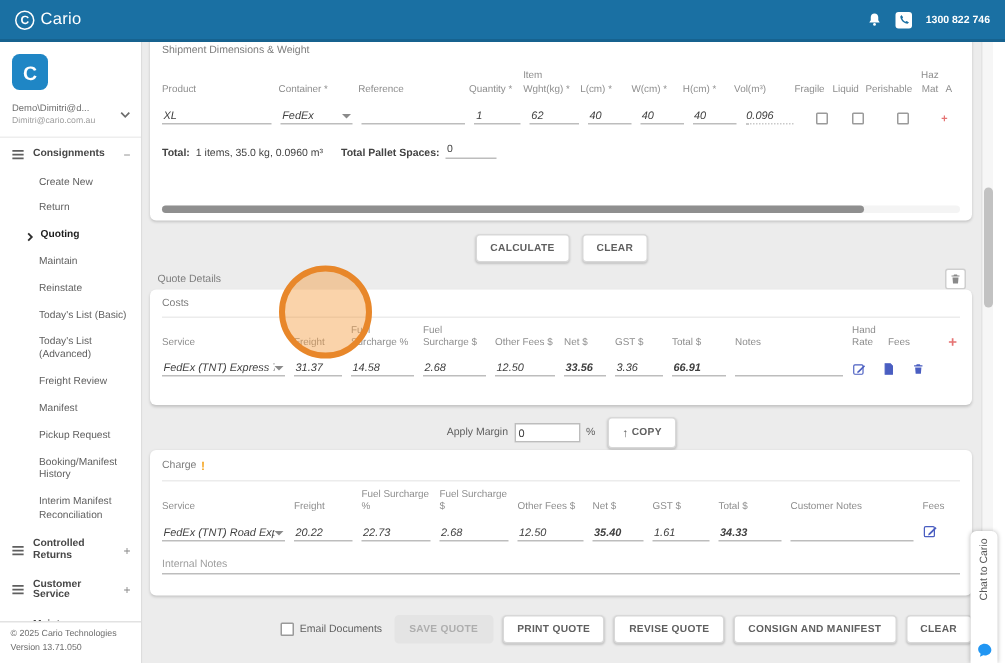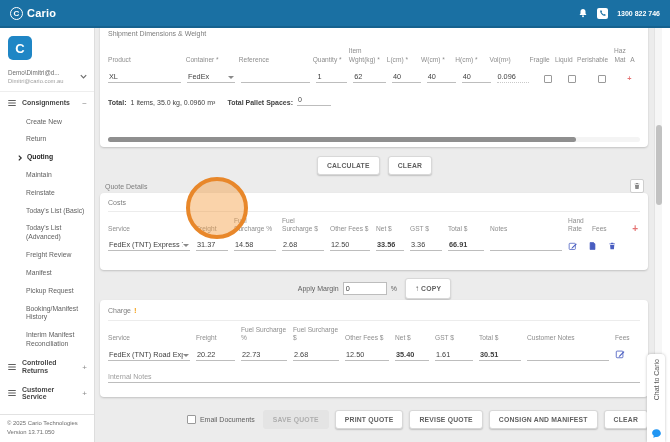--- a/index.html
+++ b/index.html
@@ -7,21 +7,21 @@
   body { position:relative; background:#ececec; font-family:"Liberation Sans", sans-serif; color:#424242; }
 
   
   #topbar { position:absolute; left:0; top:0; width:670px; height:28px; background:#1a70a3;
             display:flex; align-items:center; justify-content:space-between; padding:0 10px;
             border-bottom:2px solid rgba(0,0,0,.12); z-index:20; }
   .brand { display:flex; align-items:center; gap:4px; }
   .ring { width:13px; height:13px; border:1.6px solid #fff; border-radius:50%;
           display:flex; align-items:center; justify-content:center; color:#fff;
           font-size:8px; font-weight:bold; }
-  .brand-name { color:#fff; font-size:11px; font-weight:bold; letter-spacing:.2px; }
+  .brand-name { color:#fff; font-size:11px; font-weight:normal; letter-spacing:.2px; }
   .topright { display:flex; align-items:center; gap:9px; }
   .phone-badge { width:11px; height:11px; background:#fff; border-radius:2px;
                  display:flex; align-items:center; justify-content:center; }
   .phone-num { color:#fff; font-size:7px; font-weight:bold; }
 
   
   #sidebar { position:absolute; left:0; top:28px; width:95px; height:414px; background:#fff;
              border-right:1px solid #ddd; overflow:hidden; z-index:10; }
   .side-logo { width:24px; height:24px; background:#1f86c5; border-radius:5px; color:#fff;
                font-weight:bold; font-size:13px; display:flex; align-items:center;
@@ -41,21 +41,21 @@
 
   
   #main { position:absolute; left:95px; top:28px; width:559px; height:414px; background:#ececec; overflow:hidden; }
   .card { position:absolute; left:5px; width:548px; background:#fff; border-radius:4px;
           box-shadow:0 1px 2px rgba(0,0,0,.18); }
   #card-shipment { top:-8px; height:127px; padding:10px 8px 0 8px; overflow:hidden; }
   .card-title { font-size:7px; color:#7d7d7d; }
   .trow { display:flex; }
   .hcell { font-size:6.6px; color:#8e8e8e; line-height:1.3; display:flex; align-items:flex-end; padding-right:4px; }
   .hcell.center { justify-content:center; padding-right:0; text-align:center; }
-  .vcell { font-size:7.3px; color:#3f3f3f; padding-right:6px; }
+  .vcell { font-size:7.3px; color:#3f3f3f; padding-right:6px;font-style:italic; }
   .vcell.center { padding-right:0; display:flex; justify-content:center; align-items:center; }
   .uline { border-bottom:1px solid #bdbdbd; padding:0 1px 1px 1px; min-height:10px; }
   .uline.dotted { border-bottom:1px dotted #c9c9c9; }
   .sel { display:flex; justify-content:space-between; align-items:flex-end; }
   .caret { width:0; height:0; border-left:3px solid transparent; border-right:3px solid transparent;
            border-top:3.5px solid #8a8a8a; margin-bottom:2px; }
   .cb { width:8px; height:8px; border:1px solid #9a9a9a; border-radius:1px; background:#fff; display:inline-block; }
   .totals { display:flex; align-items:flex-end; gap:4px; margin-top:13px; font-size:7px; }
   .bold { font-weight:bold; }
   .hscroll { position:absolute; left:8px; right:8px; bottom:5px; height:5px; background:#f4f4f4; border-radius:3px; }
@@ -495,21 +495,21 @@
       <div class="vcell" style="width:50px;">
           <div class="uline">12.50</div>
         </div>
       <div class="vcell bold" style="width:40px;">
           <div class="uline">35.40</div>
         </div>
       <div class="vcell" style="width:44px;">
           <div class="uline">1.61</div>
         </div>
       <div class="vcell bold" style="width:48px;">
-          <div class="uline">30.51</div>
+          <div class="uline">34.33</div>
         </div>
       <div class="vcell" style="width:88px;">
           <div class="uline"></div>
         </div>
       <div class="vcell" style="width:25px; color:#4a5ec1;">
         <svg width="10" height="10" viewBox="0 0 12 12" fill="none" stroke="currentColor" stroke-width="1">
             <rect x="1.5" y="2.5" width="8" height="8" rx="1"></rect>
             <path d="M5 8l5.3-5.3 1 1L6 9l-1.6.6z" fill="currentColor" stroke="none"></path>
           </svg>
       </div>

